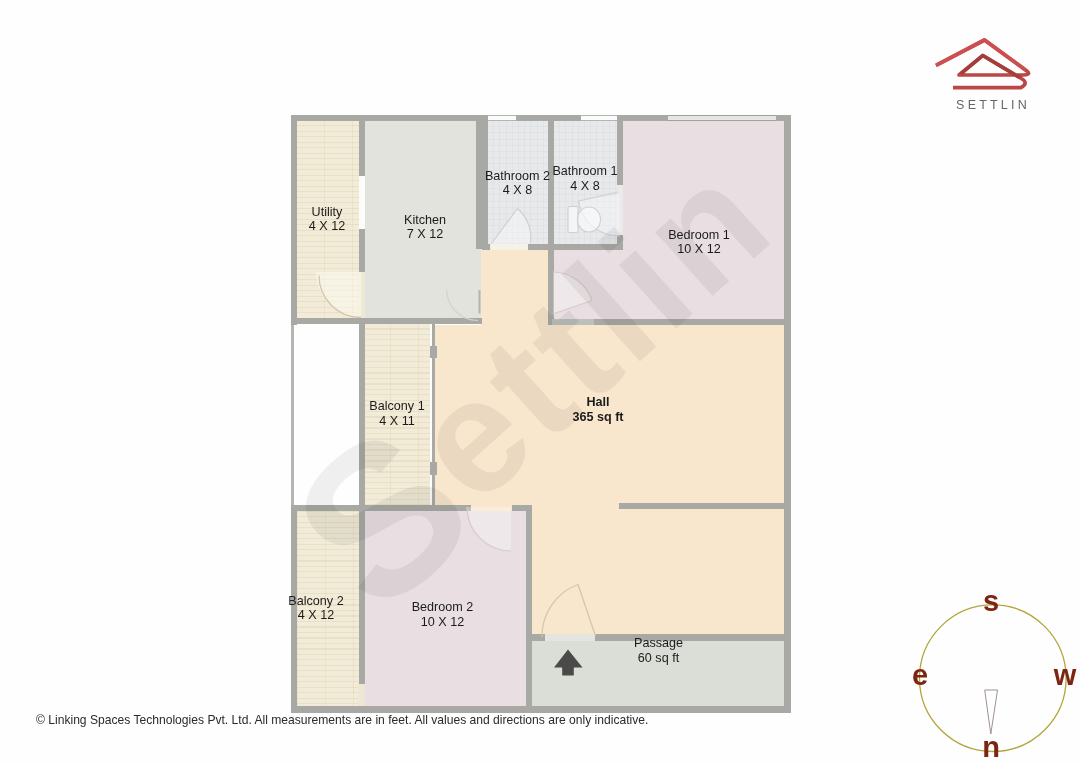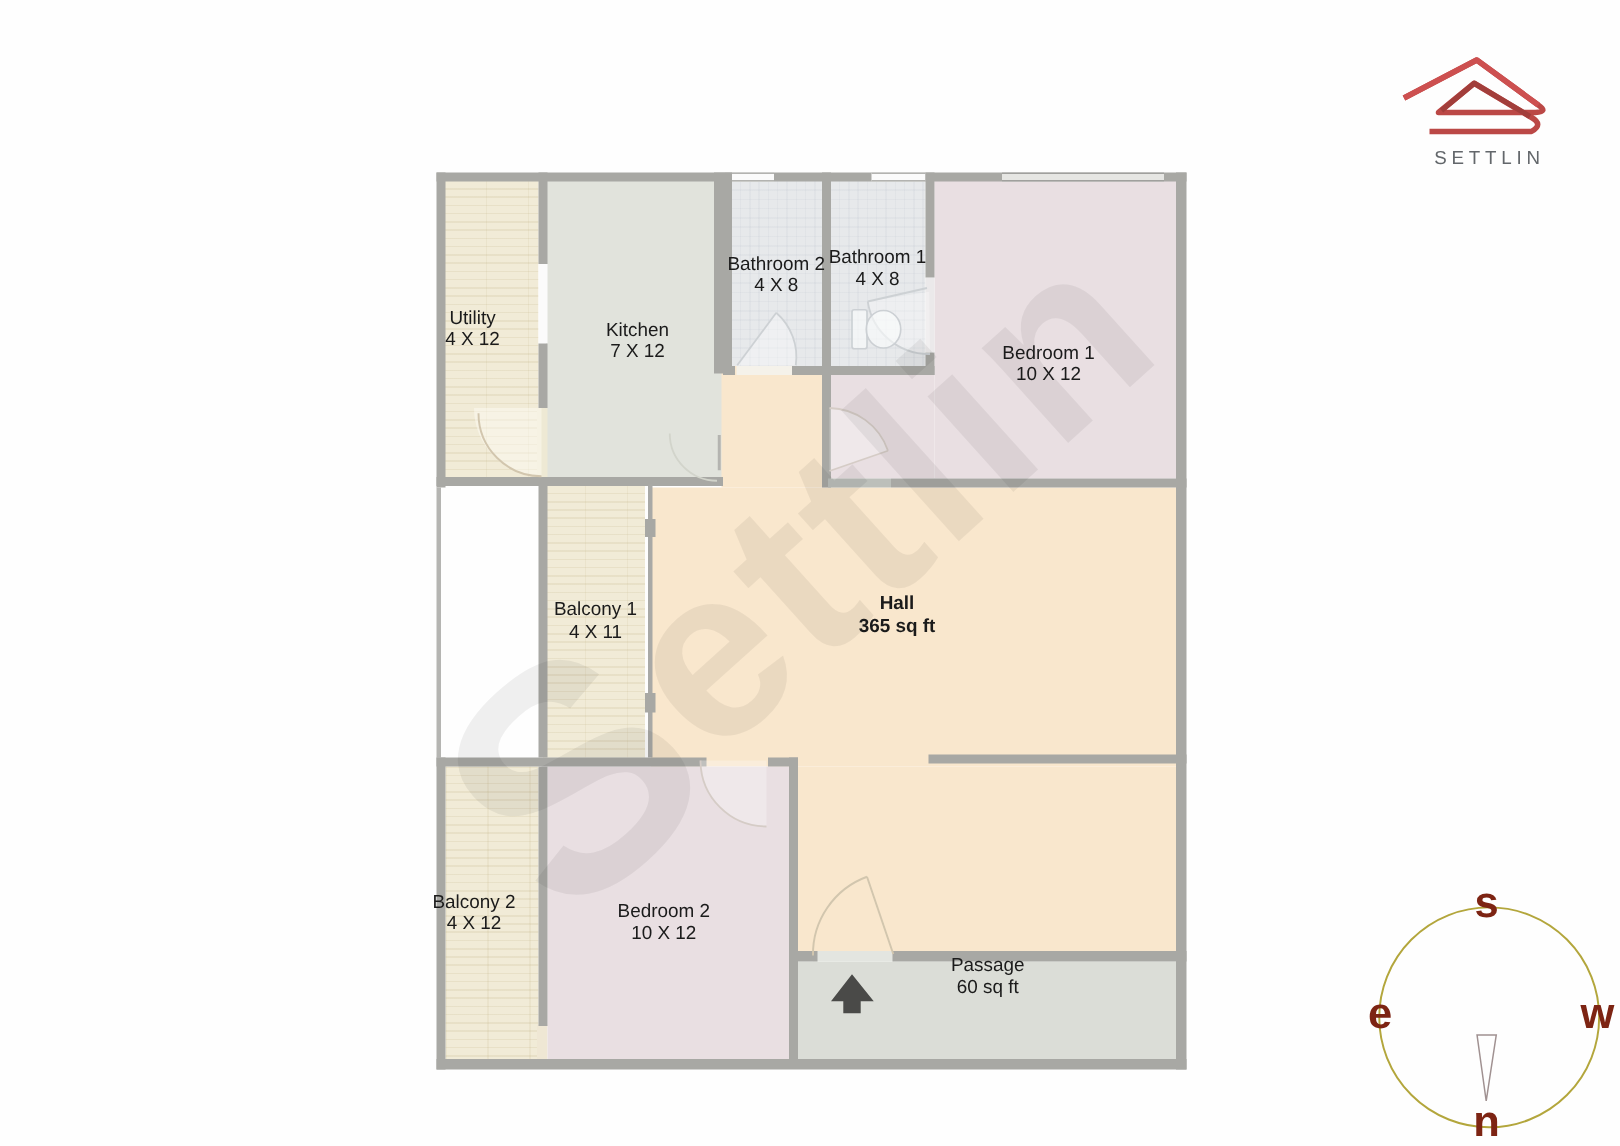--- a/index.html
+++ b/index.html
@@ -187,34 +187,35 @@
     <g fill="#7d2413" font-family="Liberation Sans, sans-serif" font-size="29" font-weight="bold" text-anchor="middle">
       <text x="991" y="611">s</text>
       <text x="920" y="685">e</text>
       <text x="1065" y="685">w</text>
       <text x="991" y="757">n</text>
     </g>
 
     <text x="536" y="379" font-size="162" font-weight="bold" fill="rgba(0,0,0,0.06)" text-anchor="middle" letter-spacing="4" font-family="Liberation Sans, sans-serif" transform="rotate(-42 536 379)" dominant-baseline="central"><tspan font-size="213">S</tspan>ettlin</text>
   </svg>
 
-  <div class="lbl" style="left:315px;top:204.5px;">Utility<br>4 X 12</div>
+  <div class="lbl" style="left:327px;top:204.5px;">Utility<br>4 X 12</div>
 
   <div class="lbl" style="left:425px;top:212.5px;">Kitchen<br>7 X 12</div>
 
   <div class="lbl" style="left:517.5px;top:168.5px;">Bathroom 2<br>4 X 8</div>
 
   <div class="lbl" style="left:585px;top:164px;">Bathroom 1<br>4 X 8</div>
 
   <div class="lbl" style="left:699px;top:227.5px;">Bedroom 1<br>10 X 12</div>
 
   <div class="lbl" style="left:397px;top:399px;">Balcony 1<br>4 X 11</div>
 
   <div class="lbl" style="left:598px;top:395px;font-weight:bold;">Hall<br>365 sq ft</div>
 
   <div class="lbl" style="left:442.5px;top:600px;">Bedroom 2<br>10 X 12</div>
 
   <div class="lbl" style="left:316px;top:593.5px;">Balcony 2<br>4 X 12</div>
 
   <div class="lbl" style="left:658.5px;top:636px;">Passage<br>60 sq ft</div>
 
+  <div class="abs" style="left:36px;top:713px;font-size:12.1px;color:#2a2a2a;white-space:nowrap;">© Linking Spaces Technologies Pvt. Ltd. All measurements are in feet. All values and directions are only indicative.</div>
 
 </div>
 
 </body></html>

